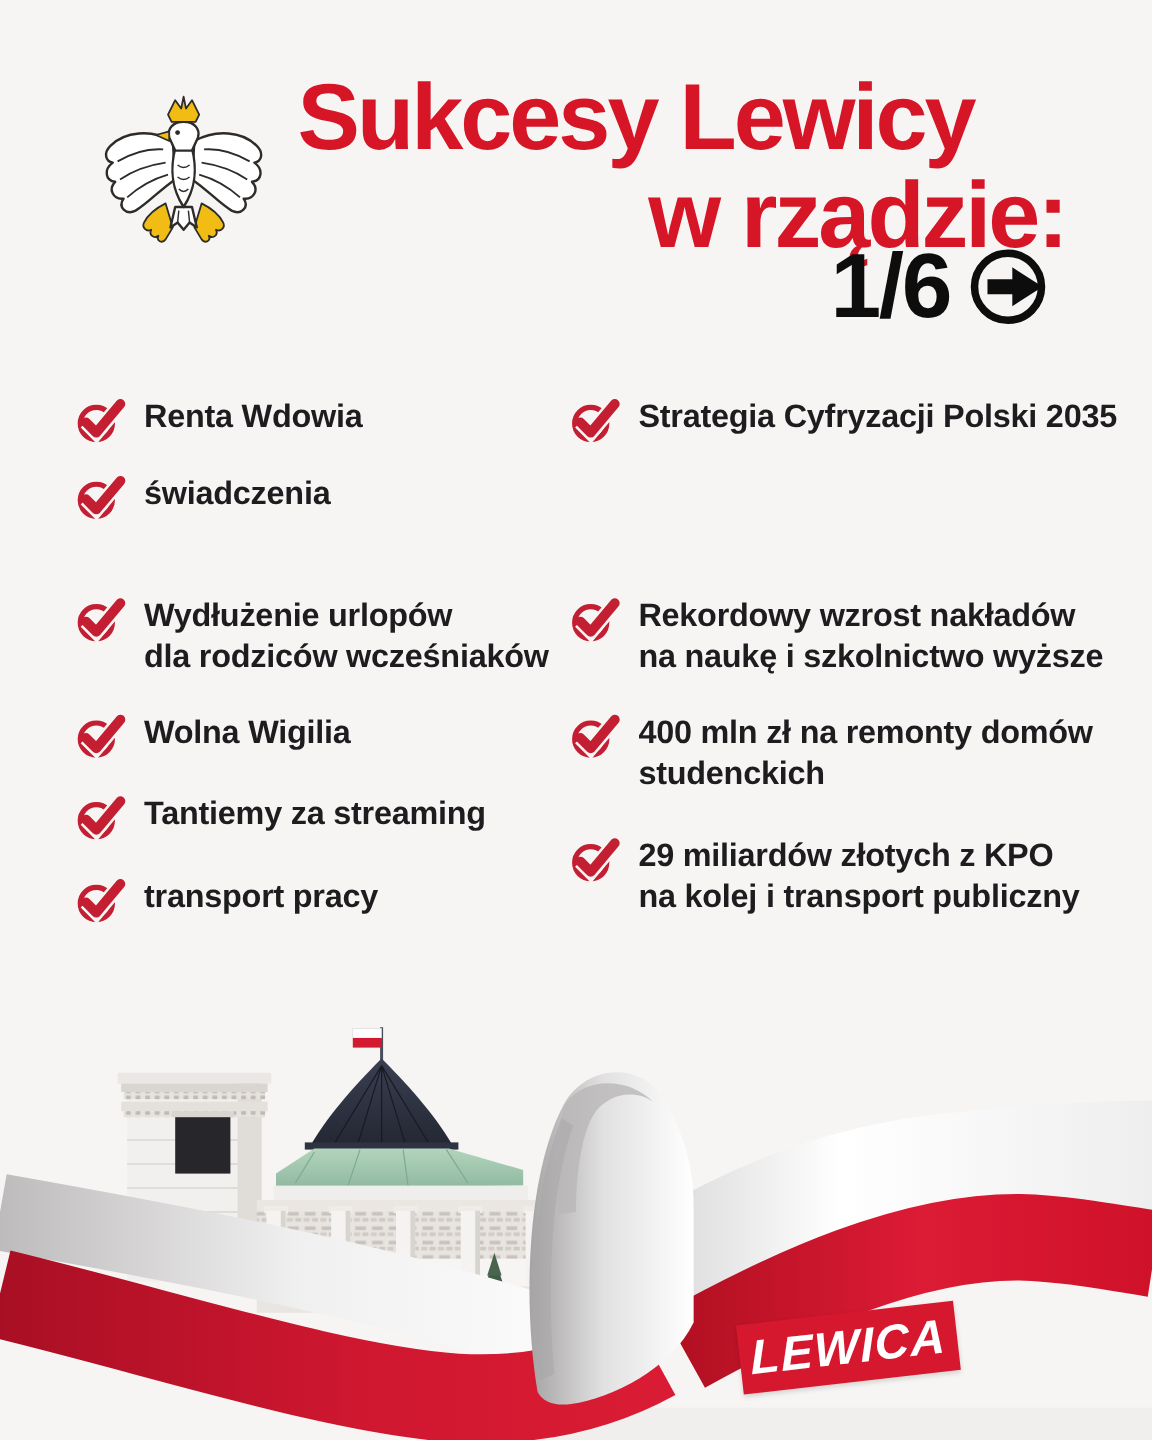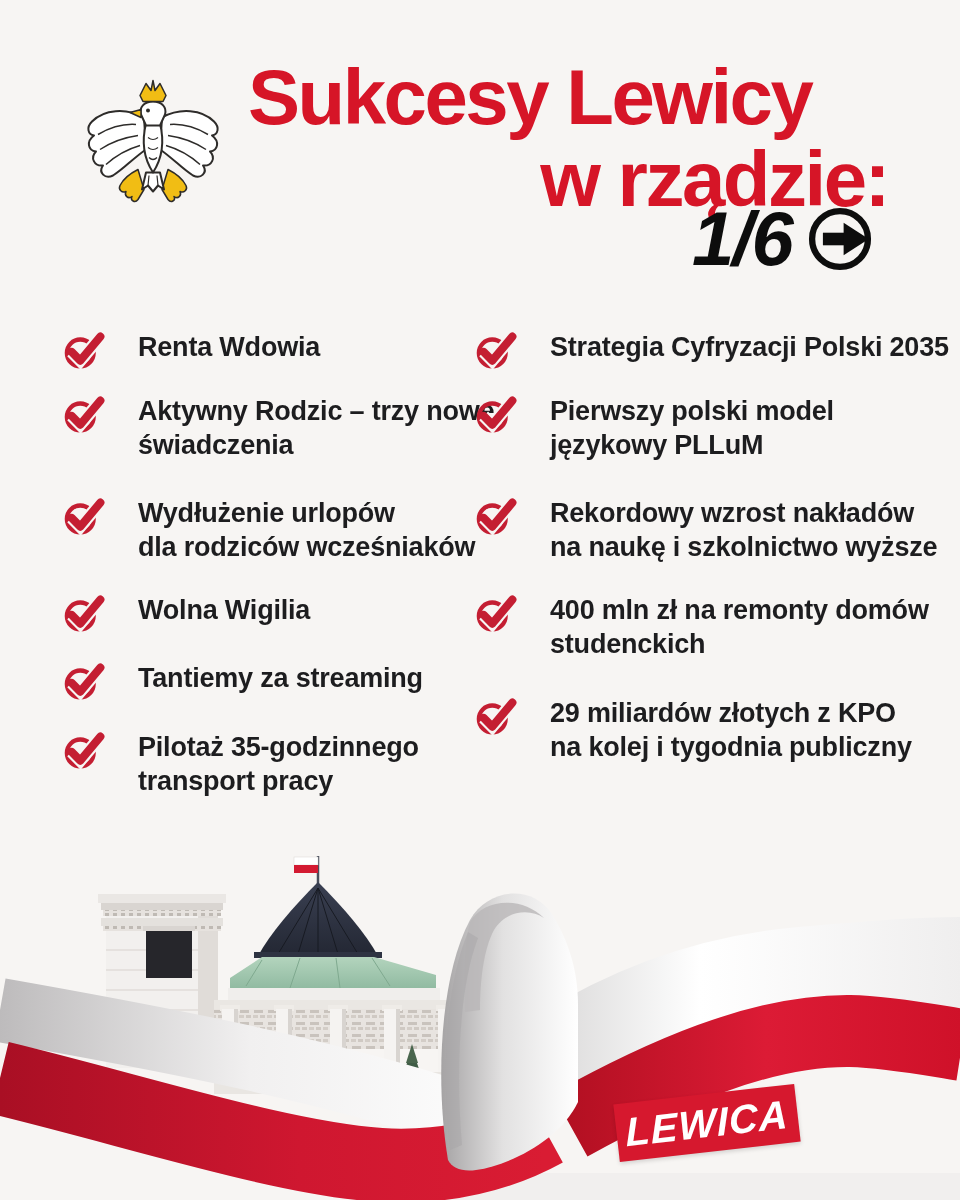--- a/index.html
+++ b/index.html
@@ -22,25 +22,25 @@
       #f7f5f3;}
 
   .emblem{position:absolute;left:78px;top:76px;width:150px;height:158px;}
 
   .title{position:absolute;left:248px;top:56px;width:640px;
          font-weight:bold;font-size:78px;line-height:82px;letter-spacing:-2.5px;
          color:#d61527;}
   .title .l2{display:block;text-align:right;}
 
   .pagination{position:absolute;left:692px;top:198px;display:flex;align-items:center;gap:12px;}
-  .page-num{font-size:76px;line-height:82px;font-weight:bold;font-style:italic;
+  .page-num{font-size:76px;line-height:82px;font-weight:bold;
             color:#0d0d0d;letter-spacing:-2px;}
   .arrow-icon{width:72px;height:72px;display:block;}
 
-  .item{position:absolute;display:flex;align-items:flex-start;gap:30px;}
+  .item{position:absolute;display:flex;align-items:flex-start;gap:12px;}
   .item .check{width:44px;height:40px;flex:0 0 auto;margin-top:1px;}
   .item .txt{font-weight:bold;font-size:27px;line-height:34px;color:#1d1d1f;letter-spacing:-0.2px;}
   .item .txt span{display:block;white-space:nowrap;}
 
   .scene{position:absolute;left:0;top:840px;width:960px;height:360px;}
 
   .brand-box{position:absolute;left:616px;top:1094px;width:182px;height:58px;
              background:#d6182e;transform:rotate(-6.5deg);
              display:flex;align-items:center;justify-content:center;
              box-shadow:0 2px 4px rgba(0,0,0,0.15);}
@@ -116,21 +116,20 @@
       </svg>
     <div class="txt">
         <span>Renta Wdowia</span>
       </div>
   </div>
   <div class="item" style="left:64px;top:394px">
     <svg class="check" viewBox="0 0 46 40">
         <use href="#ck"></use>
       </svg>
     <div class="txt">
-        <span>Aktywny Rodzic – trzy nowe</span>
         <span>świadczenia</span>
       </div>
   </div>
   <div class="item" style="left:64px;top:496px">
     <svg class="check" viewBox="0 0 46 40">
         <use href="#ck"></use>
       </svg>
     <div class="txt">
         <span>Wydłużenie urlopów</span>
         <span>dla rodziców wcześniaków</span>
@@ -150,40 +149,30 @@
       </svg>
     <div class="txt">
         <span>Tantiemy za streaming</span>
       </div>
   </div>
   <div class="item" style="left:64px;top:730px">
     <svg class="check" viewBox="0 0 46 40">
         <use href="#ck"></use>
       </svg>
     <div class="txt">
-        <span>Pilotaż 35-godzinnego</span>
         <span>transport pracy</span>
       </div>
   </div>
 
   <div class="item" style="left:476px;top:330px">
     <svg class="check" viewBox="0 0 46 40">
         <use href="#ck"></use>
       </svg>
     <div class="txt">
         <span>Strategia Cyfryzacji Polski 2035</span>
-      </div>
-  </div>
-  <div class="item" style="left:476px;top:394px">
-    <svg class="check" viewBox="0 0 46 40">
-        <use href="#ck"></use>
-      </svg>
-    <div class="txt">
-        <span>Pierwszy polski model</span>
-        <span>językowy PLLuM</span>
       </div>
   </div>
   <div class="item" style="left:476px;top:496px">
     <svg class="check" viewBox="0 0 46 40">
         <use href="#ck"></use>
       </svg>
     <div class="txt">
         <span>Rekordowy wzrost nakładów</span>
         <span>na naukę i szkolnictwo wyższe</span>
       </div>
@@ -196,21 +185,21 @@
         <span>400 mln zł na remonty domów</span>
         <span>studenckich</span>
       </div>
   </div>
   <div class="item" style="left:476px;top:696px">
     <svg class="check" viewBox="0 0 46 40">
         <use href="#ck"></use>
       </svg>
     <div class="txt">
         <span>29 miliardów złotych z KPO</span>
-        <span>na kolej i tygodnia publiczny</span>
+        <span>na kolej i transport publiczny</span>
       </div>
   </div>
 
   <svg class="scene" viewBox="0 0 960 360" preserveAspectRatio="none">
     <defs>
       <linearGradient id="gLW" x1="0" y1="0" x2="1" y2="0">
         <stop offset="0" stop-color="#bdbbbc"></stop>
           <stop offset="0.5" stop-color="#f1f0f0"></stop>
           <stop offset="1" stop-color="#fdfdfd"></stop>
       </linearGradient>

